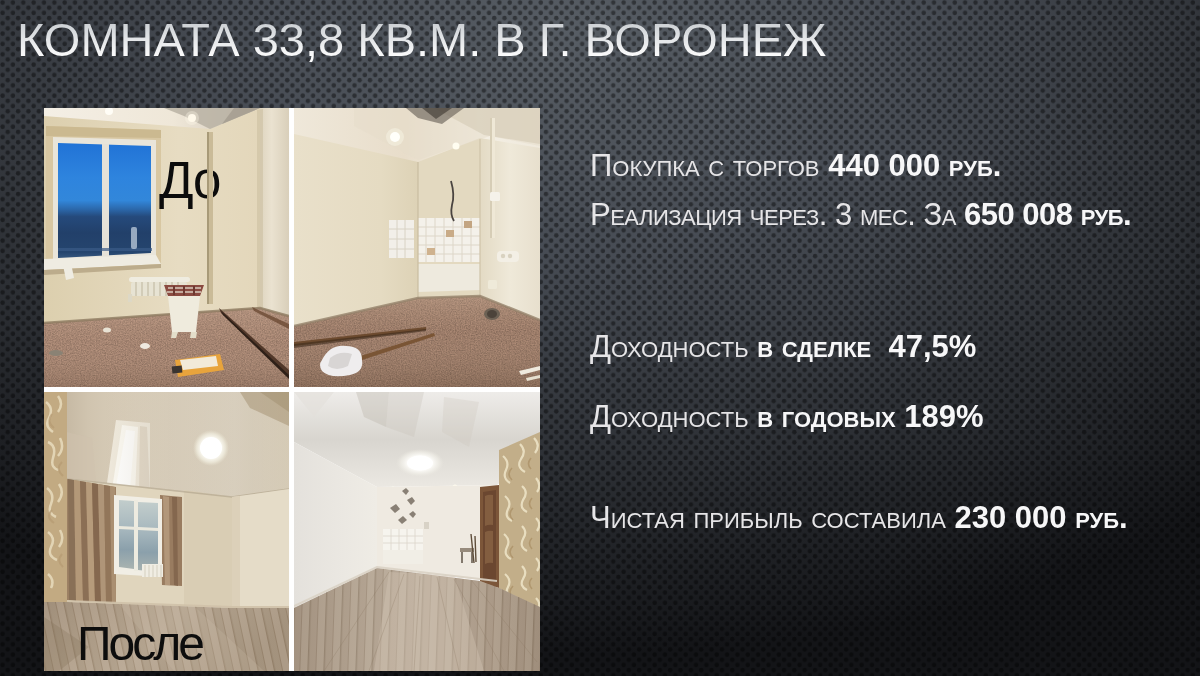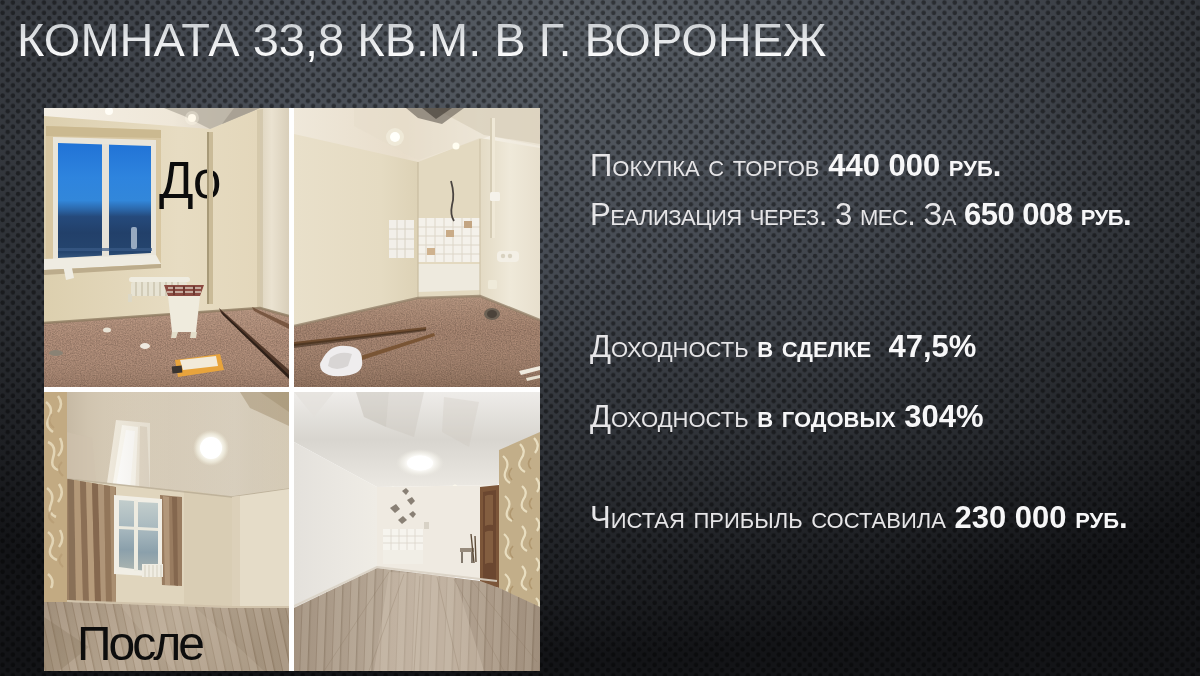--- a/index.html
+++ b/index.html
@@ -53,21 +53,21 @@
 </svg>
 
 <div id="title">КОМНАТА 33,8 КВ.М. В Г. ВОРОНЕЖ</div>
 
 <div class="line" style="top:148px;">Покупка с торгов <b>440 000 руб.</b></div>
 
 <div class="line" style="top:197px;letter-spacing:-0.5px;">Реализация через. 3 мес. За <b>650 008 руб.</b></div>
 
 <div class="line" style="top:294px;margin-top:35px;">Доходность <b>в сделке&nbsp;&nbsp;47,5%</b></div>
 
-<div class="line" style="top:399px;">Доходность <b>в годовых 304%</b></div>
+<div class="line" style="top:399px;">Доходность <b>в годовых 189%</b></div>
 
 <div class="line" style="top:500px;">Чистая прибыль составила <b>230 000 руб.</b></div>
 
 <div id="grid">
 
   <div class="ph" id="p1">
       <svg width="245" height="279" viewBox="0 0 245 279">
     <defs>
       <linearGradient id="p1sky" x1="0" y1="0" x2="0" y2="1">
         <stop offset="0" stop-color="#2173d6"></stop>

